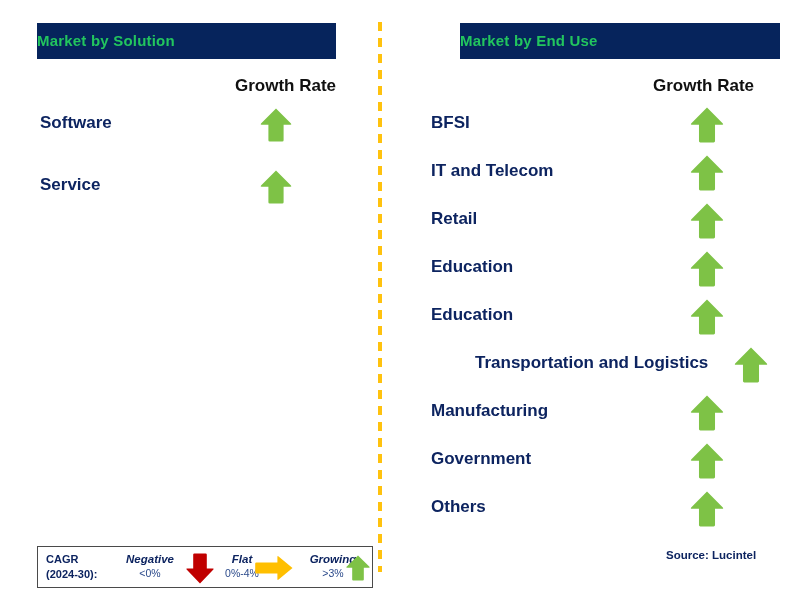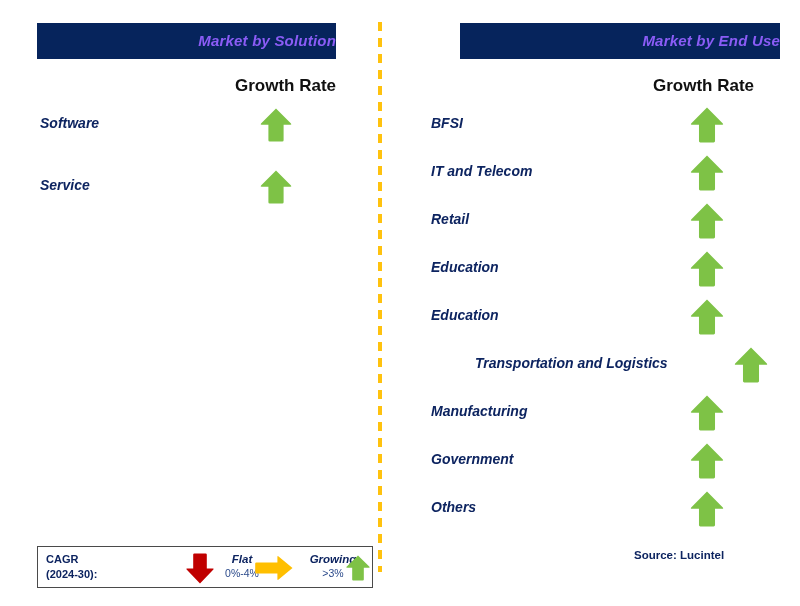--- a/index.html
+++ b/index.html
@@ -12,50 +12,48 @@
     height: 606px;
     position: relative;
     font-family: "Liberation Sans", sans-serif;
     overflow: hidden;
   }
 
   .panel { position: absolute; }
 
   .panel-header {
     background: #06245c;
-    color: #8b5cf6;
+    color: #22c55e;
     font-size: 15px;
     font-weight: bold;
-    text-align: right;
+    text-align: left;
     line-height: 36px;
     height: 36px;
     letter-spacing: 0.2px;
-    font-style: italic;
   }
 
   .growth-rate-label {
     position: absolute;
     font-size: 17px;
     font-weight: bold;
     color: #111111;
     white-space: nowrap;
   }
 
   .seg-row {
     position: absolute;
     display: flex;
     align-items: center;
     height: 28px;
   }
   .seg-label {
-    font-size: 14px;
-    font-weight: bold;
-    color: #0d2460;
-    white-space: nowrap;
-    font-style: italic;
+    font-size: 17px;
+    font-weight: bold;
+    color: #0d2460;
+    white-space: nowrap;
   }
 
   
   .arrow {
     display: block;
   }
 
   
   .divider {
     position: absolute;
@@ -112,21 +110,21 @@
     color: #2b4a8b;
     line-height: 14px;
     white-space: nowrap;
   }
   .legend-icon {
     position: absolute;
   }
 
   .source {
     position: absolute;
-    left: 634px;
+    left: 666px;
     top: 549px;
     font-size: 11.5px;
     font-weight: bold;
     color: #0d2460;
     white-space: nowrap;
   }
 </style>
 </head>
 <body>
 
@@ -243,20 +241,24 @@
   </span>
 </div>
 
 <div class="legend">
   <div class="legend-inner">
     <div class="legend-cagr">
       <div>CAGR</div>
       <div>(2024-30):</div>
     </div>
 
+    <div class="legend-item" style="left:76px; top:5px; width:72px;">
+      <div class="legend-title">Negative</div>
+      <div class="legend-range">&lt;0%</div>
+    </div>
     <div class="legend-icon" style="left:147px; top:5px;">
       <svg width="30" height="33" viewBox="0 0 30 33" aria-hidden="true">
         <path d="M15 31.5 L1.6 17.6 Q0.6 16.4 2.2 16.4 L8.2 16.4 L8.2 2.6 Q8.2 1.4 9.4 1.4 L20.6 1.4 Q21.8 1.4 21.8 2.6 L21.8 16.4 L27.8 16.4 Q29.4 16.4 28.4 17.6 Z" fill="#c00000"></path>
       </svg>
     </div>
 
     <div class="legend-item" style="left:168px; top:5px; width:72px;">
       <div class="legend-title">Flat</div>
       <div class="legend-range">0%-4%</div>
     </div>

